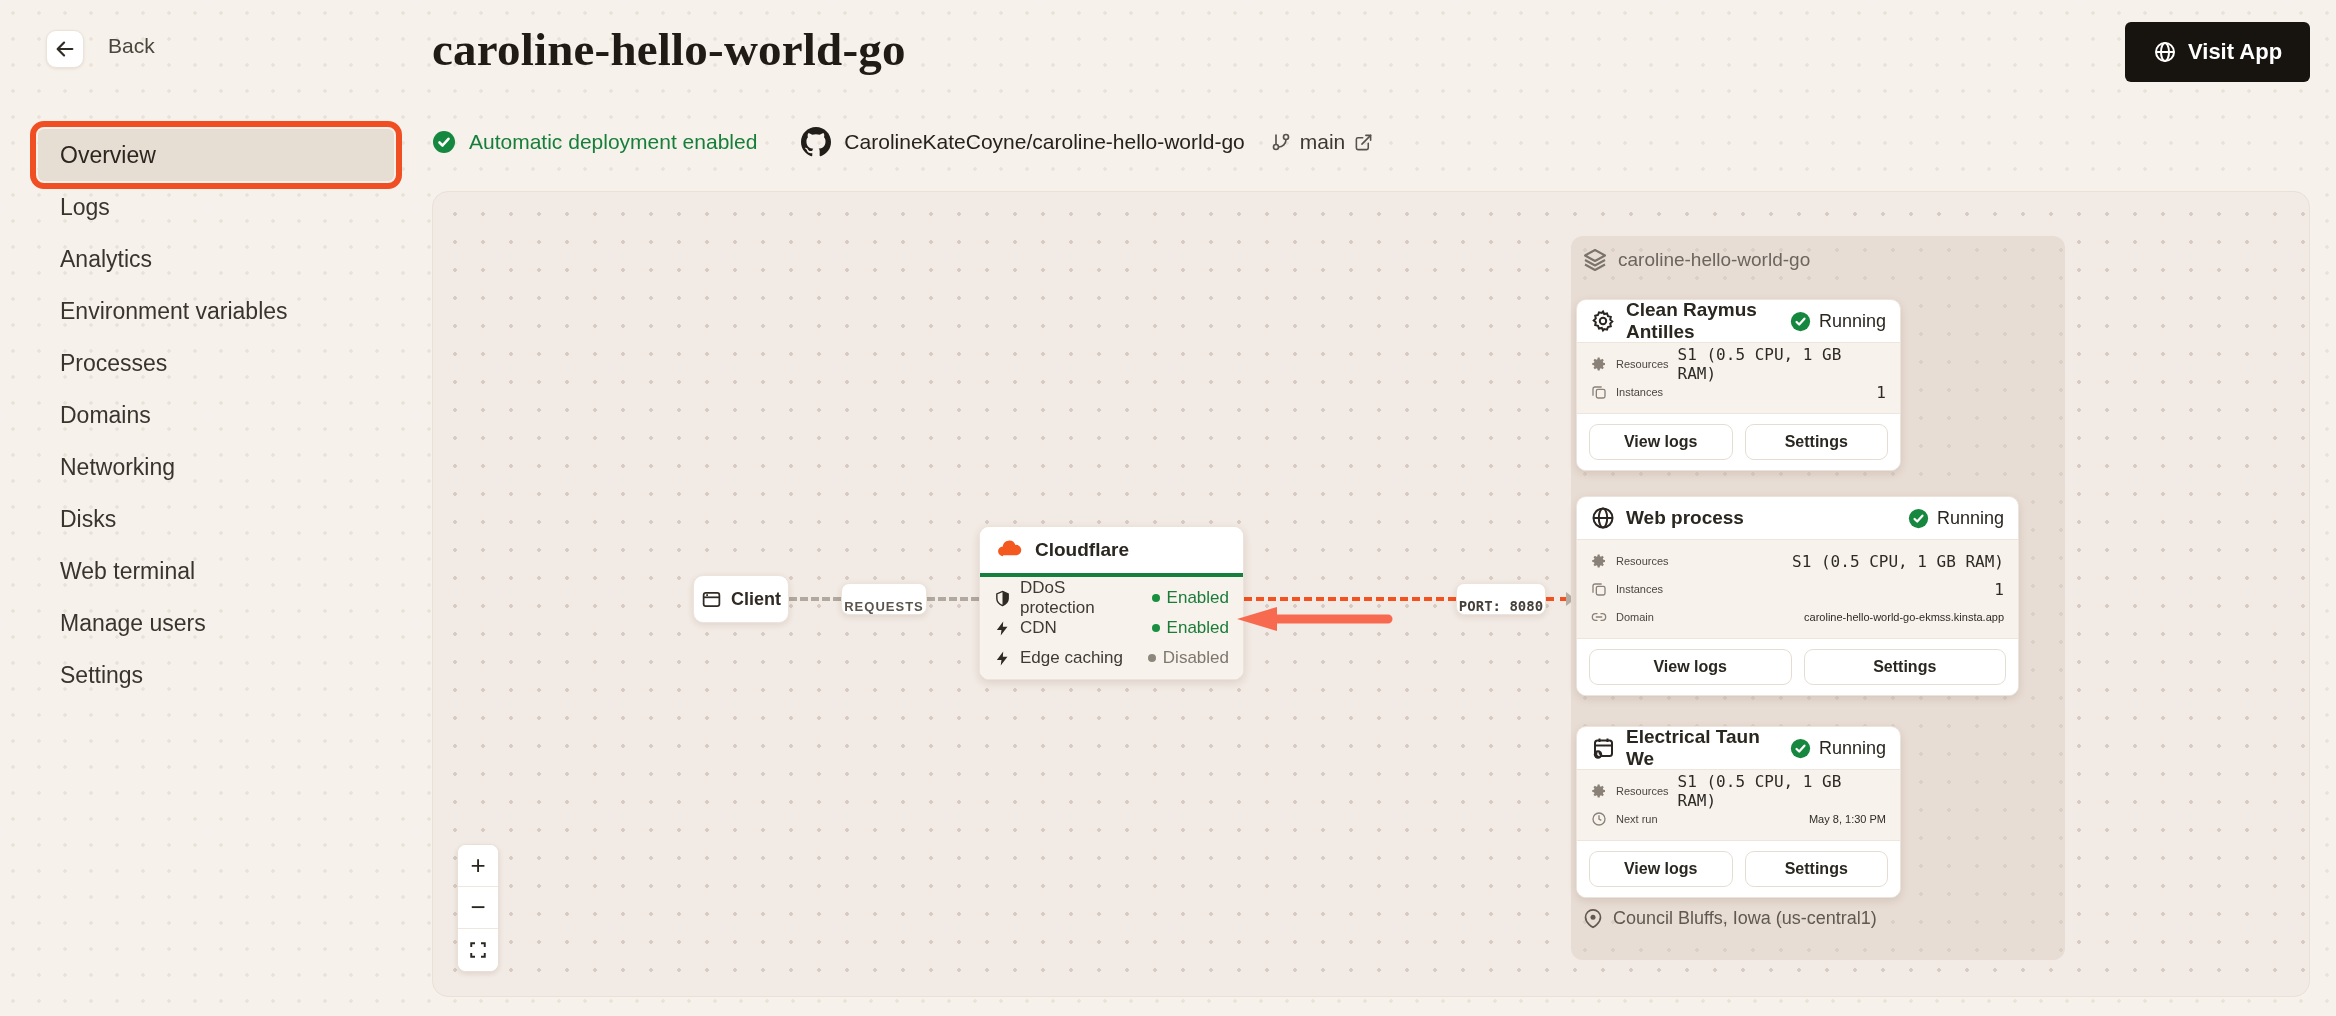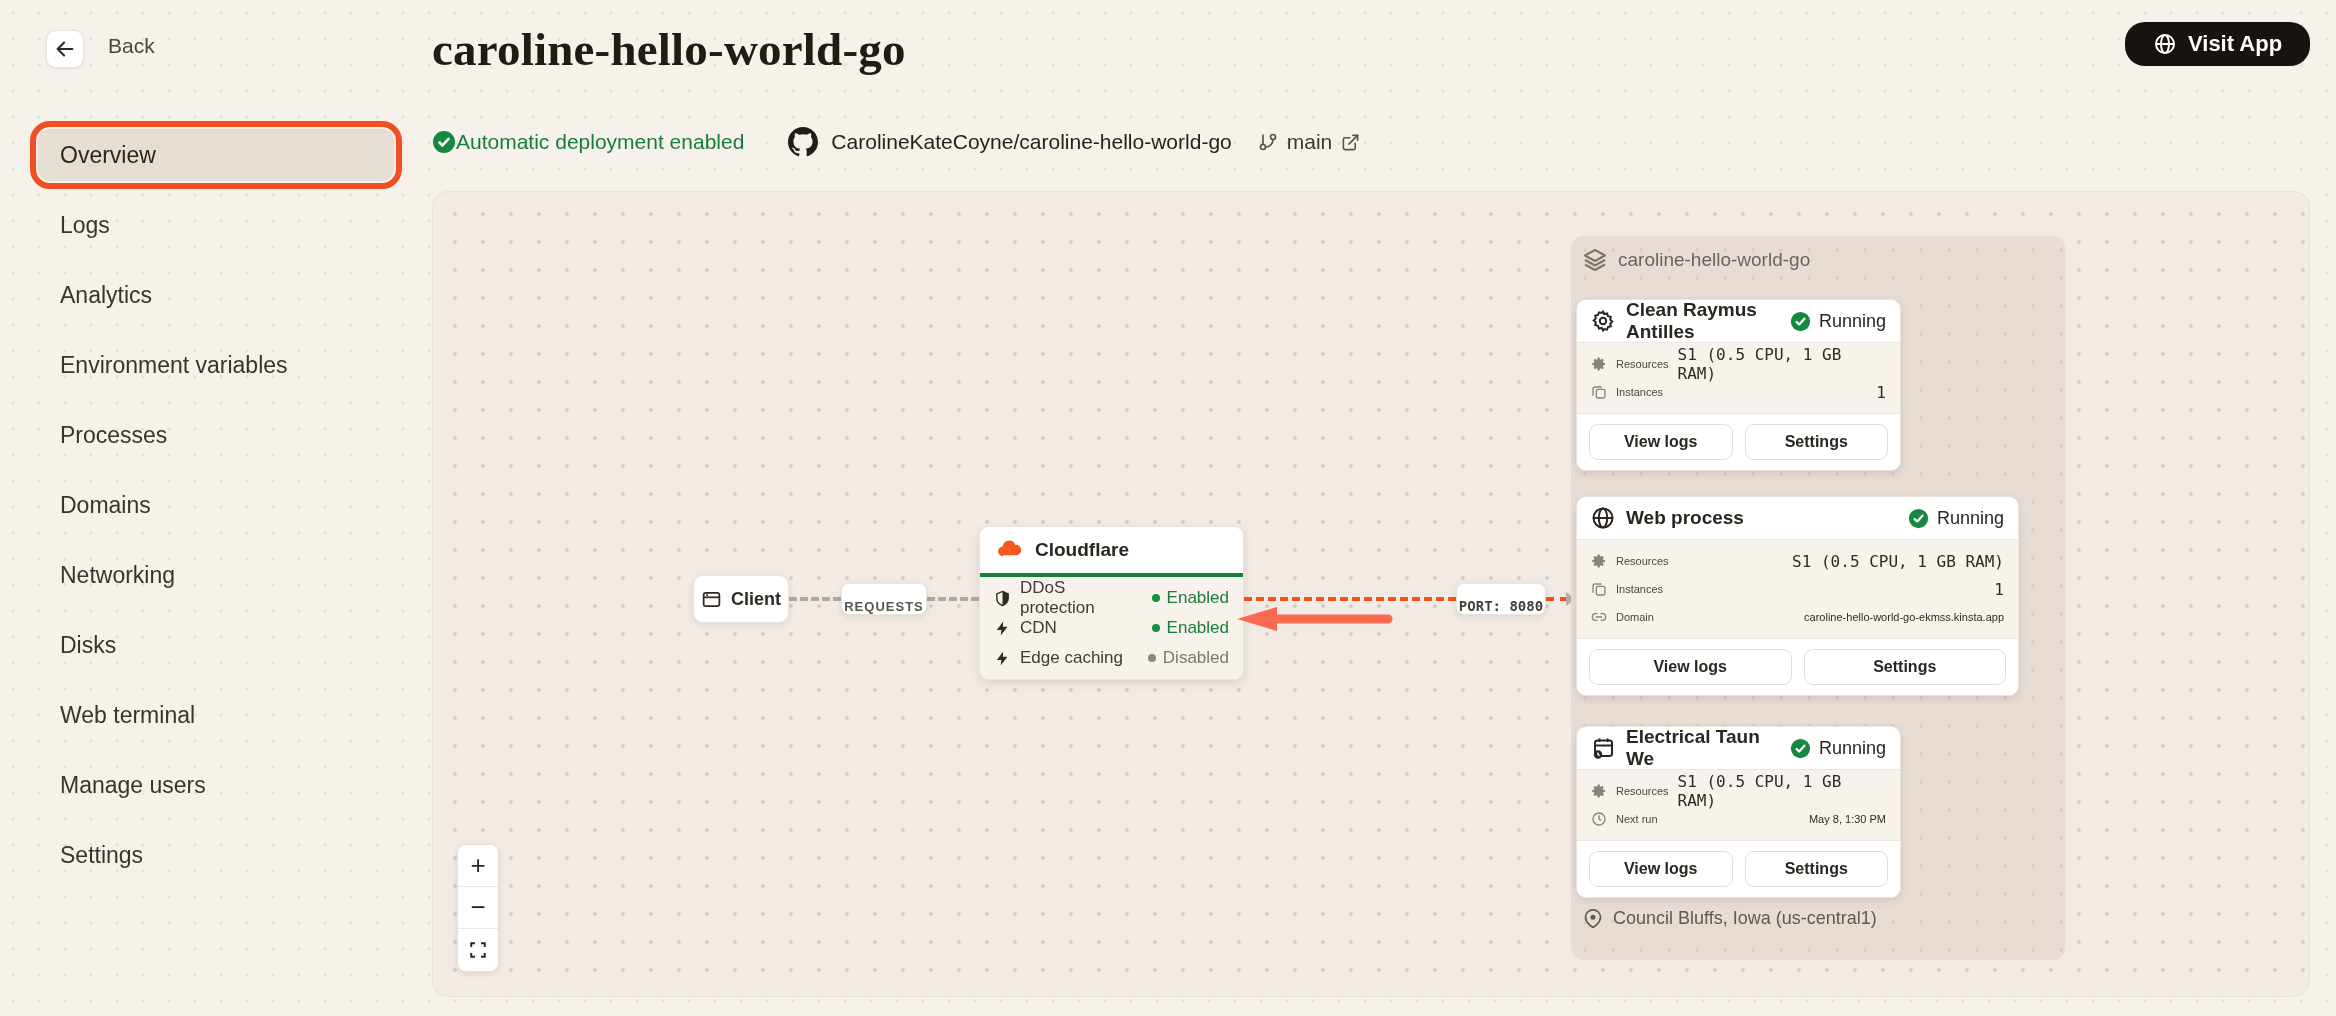--- a/index.html
+++ b/index.html
@@ -14,36 +14,36 @@
   }
   #app { position:absolute; inset:0; }
 
   
   .back-btn{ position:absolute; left:46px; top:30px; width:38px; height:38px; background:#fff;
     border:1px solid #ece4da; border-radius:10px; box-shadow:0 1px 3px rgba(80,60,40,.10);
     display:flex; align-items:center; justify-content:center; cursor:pointer;}
   .back-label{ position:absolute; left:108px; top:34px; font-size:21px; font-weight:500; color:#4b463e;}
   .page-title{ position:absolute; left:432px; top:22px; font-family:"Liberation Serif", serif;
     font-weight:700; font-size:47px; color:#201b15; letter-spacing:0.2px;}
-  .visit-btn{ position:absolute; left:2125px; top:22px; height:44px; padding:0 28px;
-    background:#17130e; border:none; border-radius:20px; color:#fff; font-size:22px; font-weight:600;
+  .visit-btn{ position:absolute; left:2125px; top:22px; height:60px; padding:0 28px;
+    background:#17130e; border:none; border-radius:6px; color:#fff; font-size:22px; font-weight:600;
     font-family:"Liberation Sans", sans-serif; display:flex; align-items:center; gap:11px; cursor:pointer;}
 
   
   .status-row{ position:absolute; left:432px; top:126px; height:32px; display:flex; align-items:center;}
-  .dep-status{ display:flex; align-items:center; gap:0; color:#157f3a; font-size:21px; font-weight:500;}
+  .dep-status{ display:flex; align-items:center; gap:13px; color:#157f3a; font-size:21px; font-weight:500;}
   .repo-link{ display:flex; align-items:center; gap:13px; margin-left:44px; color:#26221c;
     font-size:21px; font-weight:500; cursor:pointer;}
   .branch-link{ display:flex; align-items:center; gap:9px; margin-left:26px; color:#3d3832;
     font-size:21px; font-weight:500; cursor:pointer;}
 
   
   .sidebar{ position:absolute; left:38px; top:129px; width:356px;}
-  .nav-item{ height:52px; border-radius:12px; display:flex; align-items:center; padding-left:22px;
-    font-size:23px; font-weight:500; color:#39342d; margin-bottom:18px; cursor:pointer;}
+  .nav-item{ height:52px; border-radius:6px; display:flex; align-items:center; padding-left:22px;
+    font-size:23px; font-weight:500; color:#39342d; cursor:pointer;}
   .nav-item.active{ background:#e6ddd3; outline:6px solid #f04f23; outline-offset:2px; color:#2b2620;}
 
   
   .canvas{ position:absolute; left:432px; top:191px; width:1878px; height:806px;
     background-color:#f2eae4;
     background-image:radial-gradient(#d7cbc3 1.7px, transparent 2.1px);
     background-size:28px 28px; background-position:8px 8px;
     border:1px solid #e9e0d8; border-radius:16px; overflow:hidden;}
 
   

